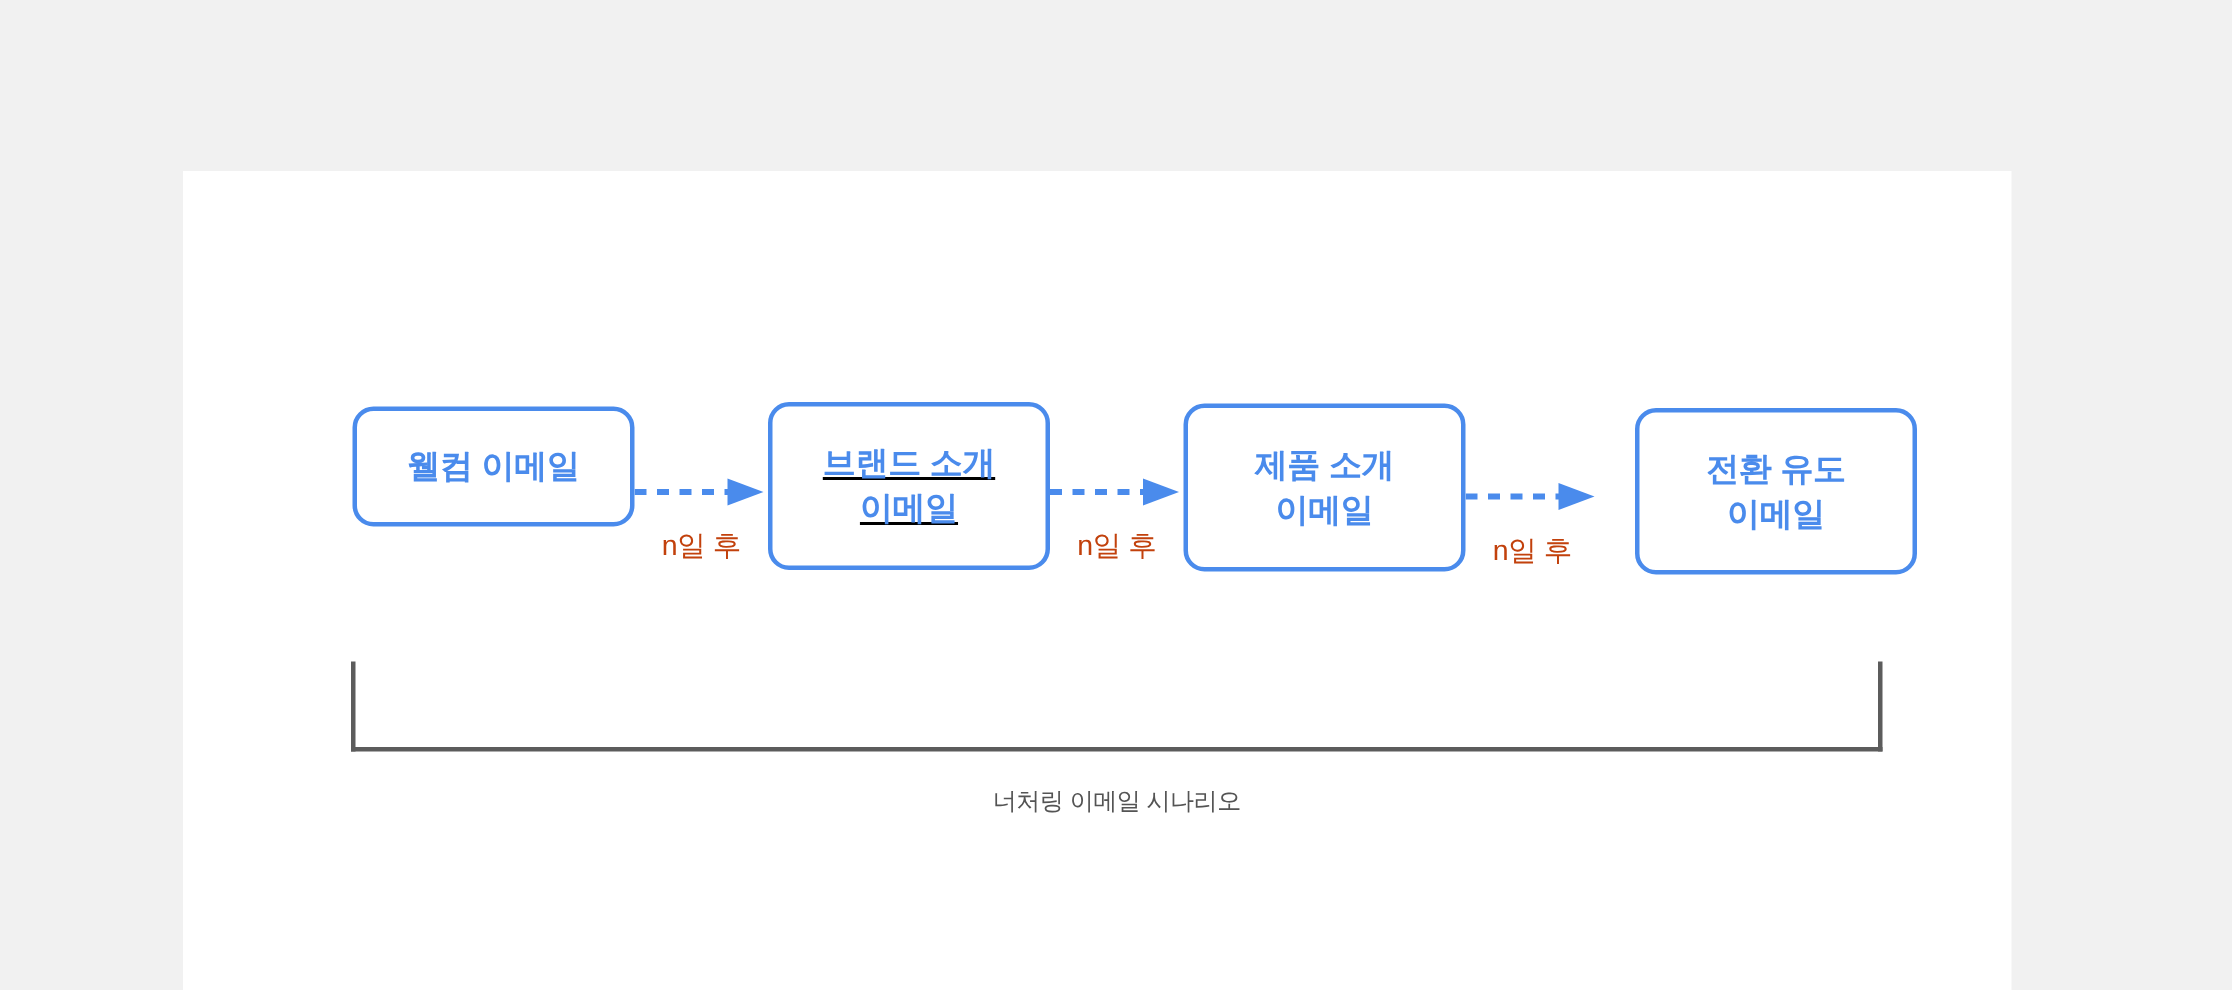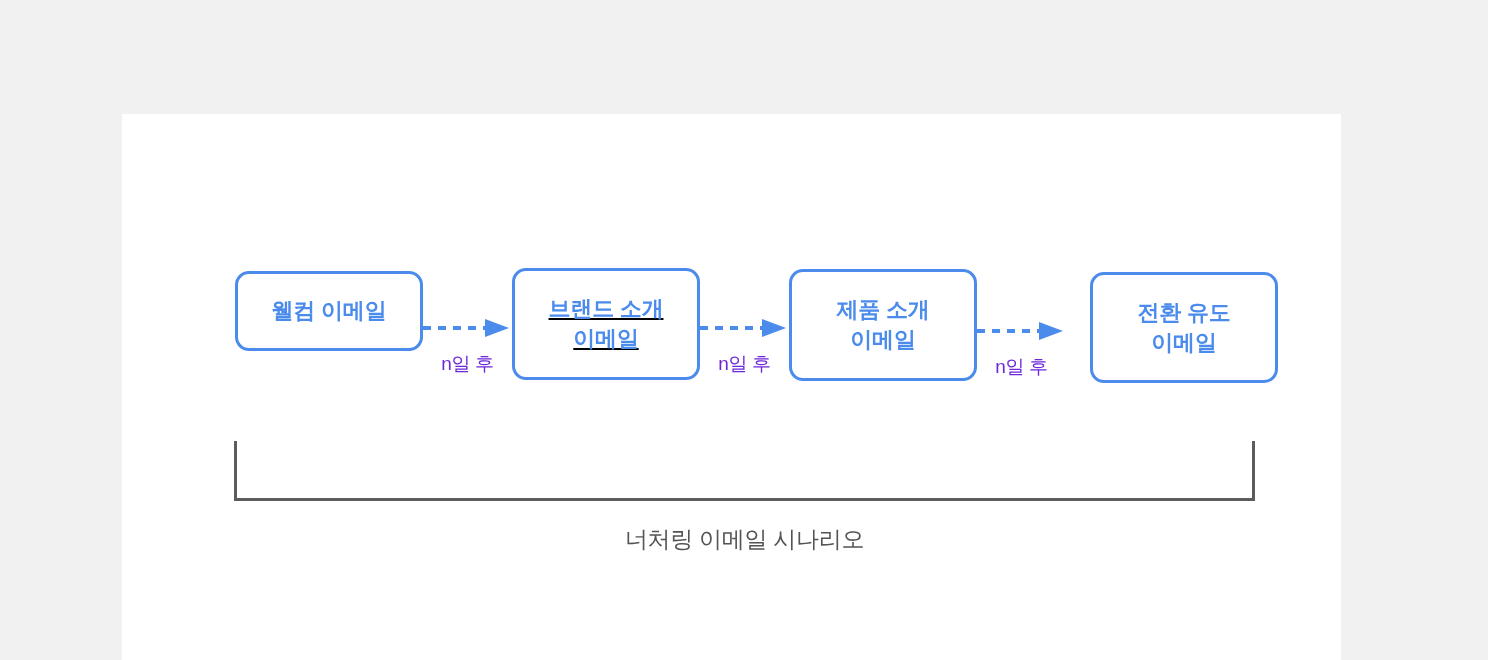--- a/index.html
+++ b/index.html
@@ -72,21 +72,21 @@
     top: 0;
     width: 100%;
     height: 22px;
   }
   .connector-label {
     position: absolute;
     left: 0;
     top: 34px;
     width: 100%;
     text-align: center;
-    color: #6d28d9;
+    color: #c2410c;
     font-size: 19px;
     font-weight: 400;
     letter-spacing: -0.3px;
     white-space: nowrap;
   }
 
   #connector-1 { left: 423px;  top: 317px; width: 89px; }
   #connector-2 { left: 700px;  top: 317px; width: 89px; }
   #connector-3 { left: 977px;  top: 320px; width: 89px; }
 
@@ -105,21 +105,21 @@
   }
 
   
   #diagram-caption {
     position: absolute;
     left: 234px;
     top: 524px;
     width: 1021px;
     text-align: center;
     color: #545454;
-    font-size: 23px;
+    font-size: 16px;
     font-weight: 400;
     letter-spacing: -0.3px;
   }
 </style>
 </head>
 <body>
 
 <div id="content-card"></div>
 
 <div id="flow-stage">

